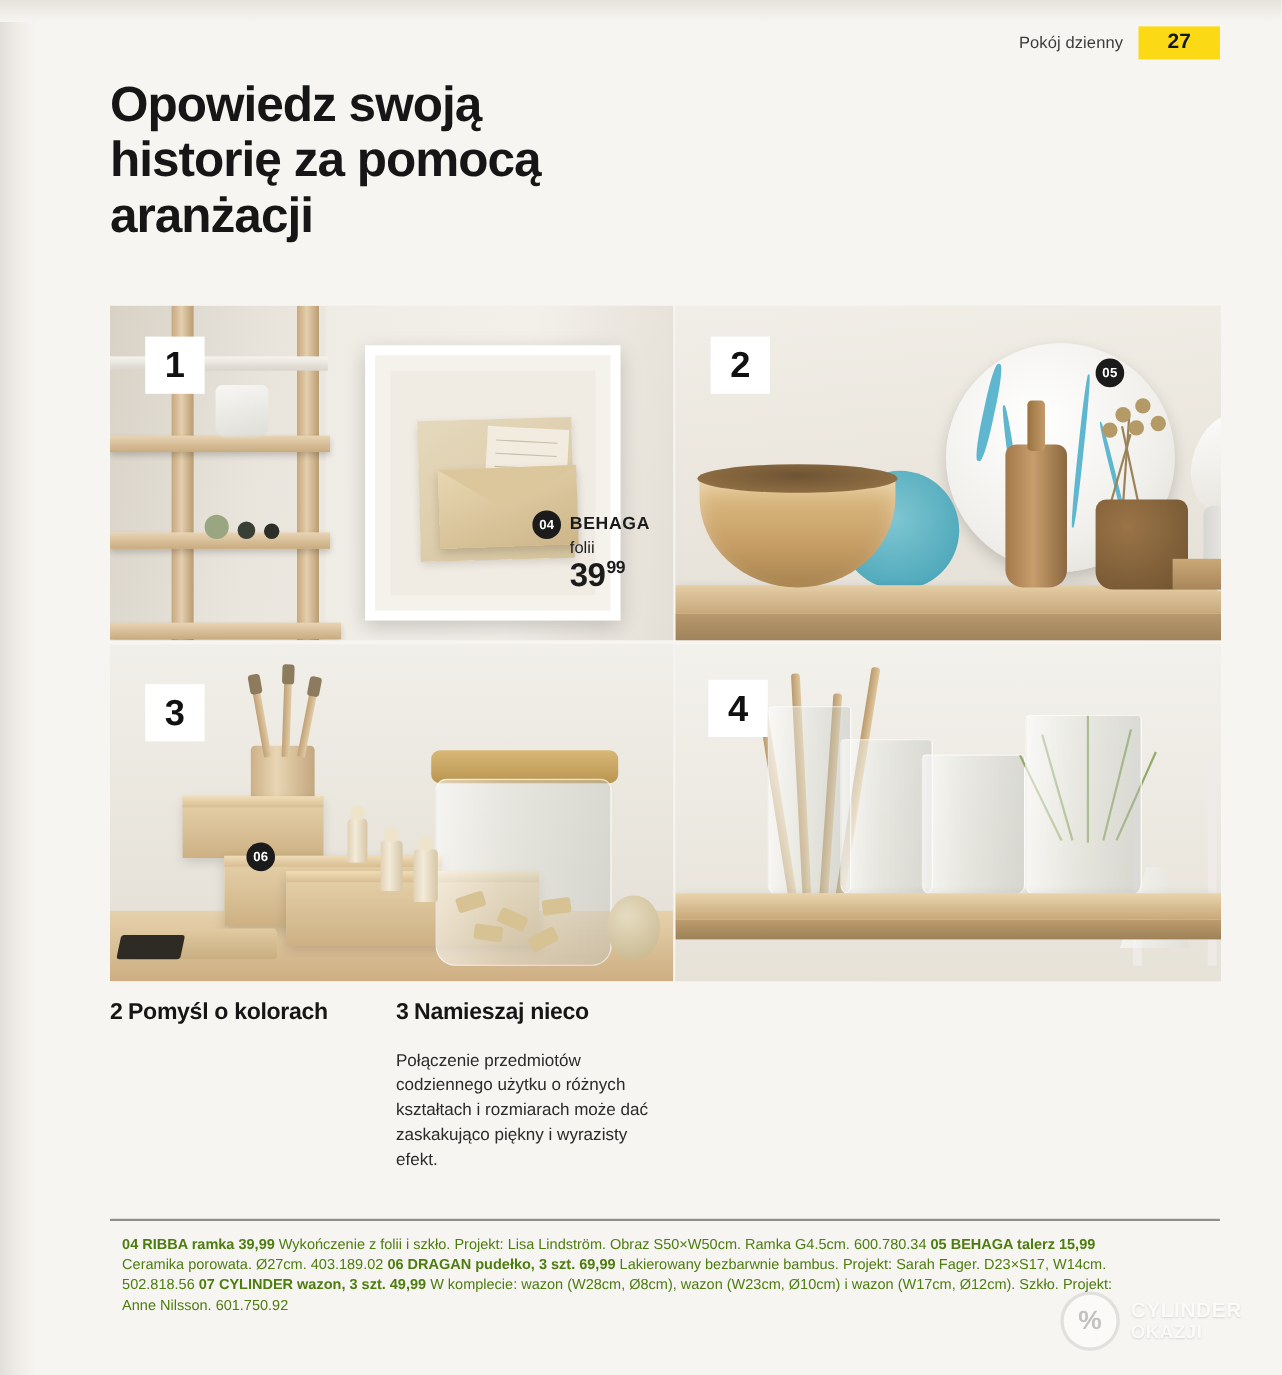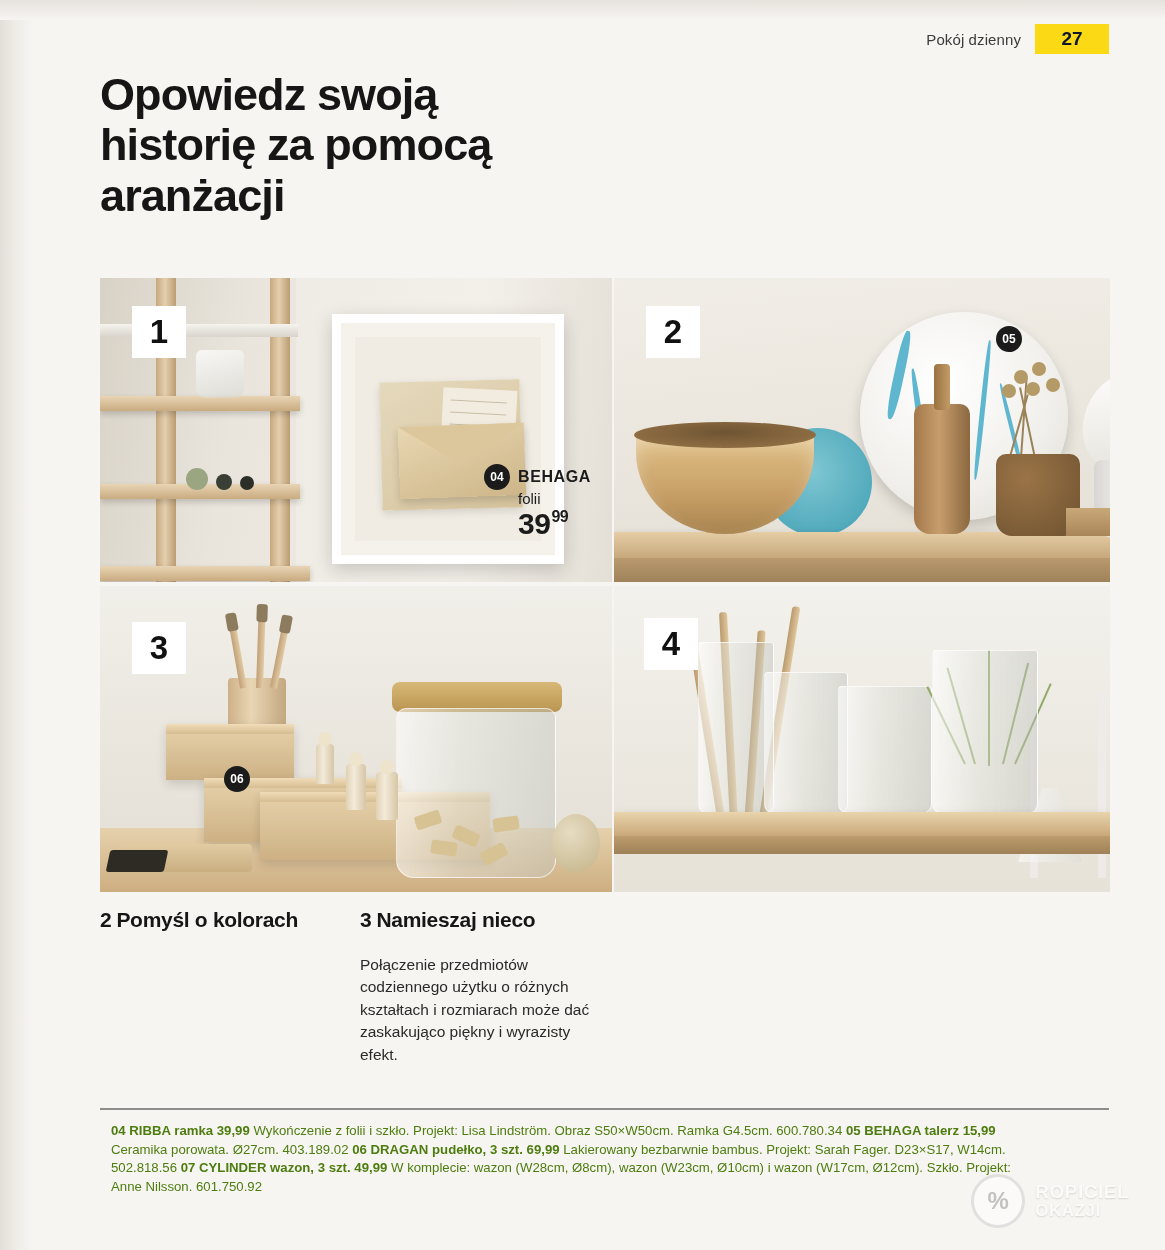--- a/index.html
+++ b/index.html
@@ -746,18 +746,18 @@
 
   <div class="rule"></div>
   <div class="footer">
     <b>04 RIBBA ramka 39,99</b><span> Wykończenie z folii i szkło. Projekt: Lisa Lindström. Obraz S50×W50cm. Ramka G4.5cm. 600.780.34 </span><b>05 BEHAGA talerz 15,99</b>
     <span>Ceramika porowata. Ø27cm. 403.189.02 </span><b>06 DRAGAN pudełko, 3 szt. 69,99</b><span> Lakierowany bezbarwnie bambus. Projekt: Sarah Fager. D23×S17, W14cm. 502.818.56 </span><b>07 CYLINDER wazon, 3 szt. 49,99</b><span> W komplecie: wazon (W28cm, Ø8cm), wazon (W23cm, Ø10cm) i wazon (W17cm, Ø12cm). Szkło. Projekt: Anne Nilsson. 601.750.92</span>
   </div>
 
   <div class="watermark">
     <div class="wm-badge">%</div>
     <div class="wm-text">
-      <span>ROPICIEL</span>
+      <span>CYLINDER</span>
       <span>OKAZJI</span>
     </div>
   </div>
 
 </div>
 
 </body></html>

